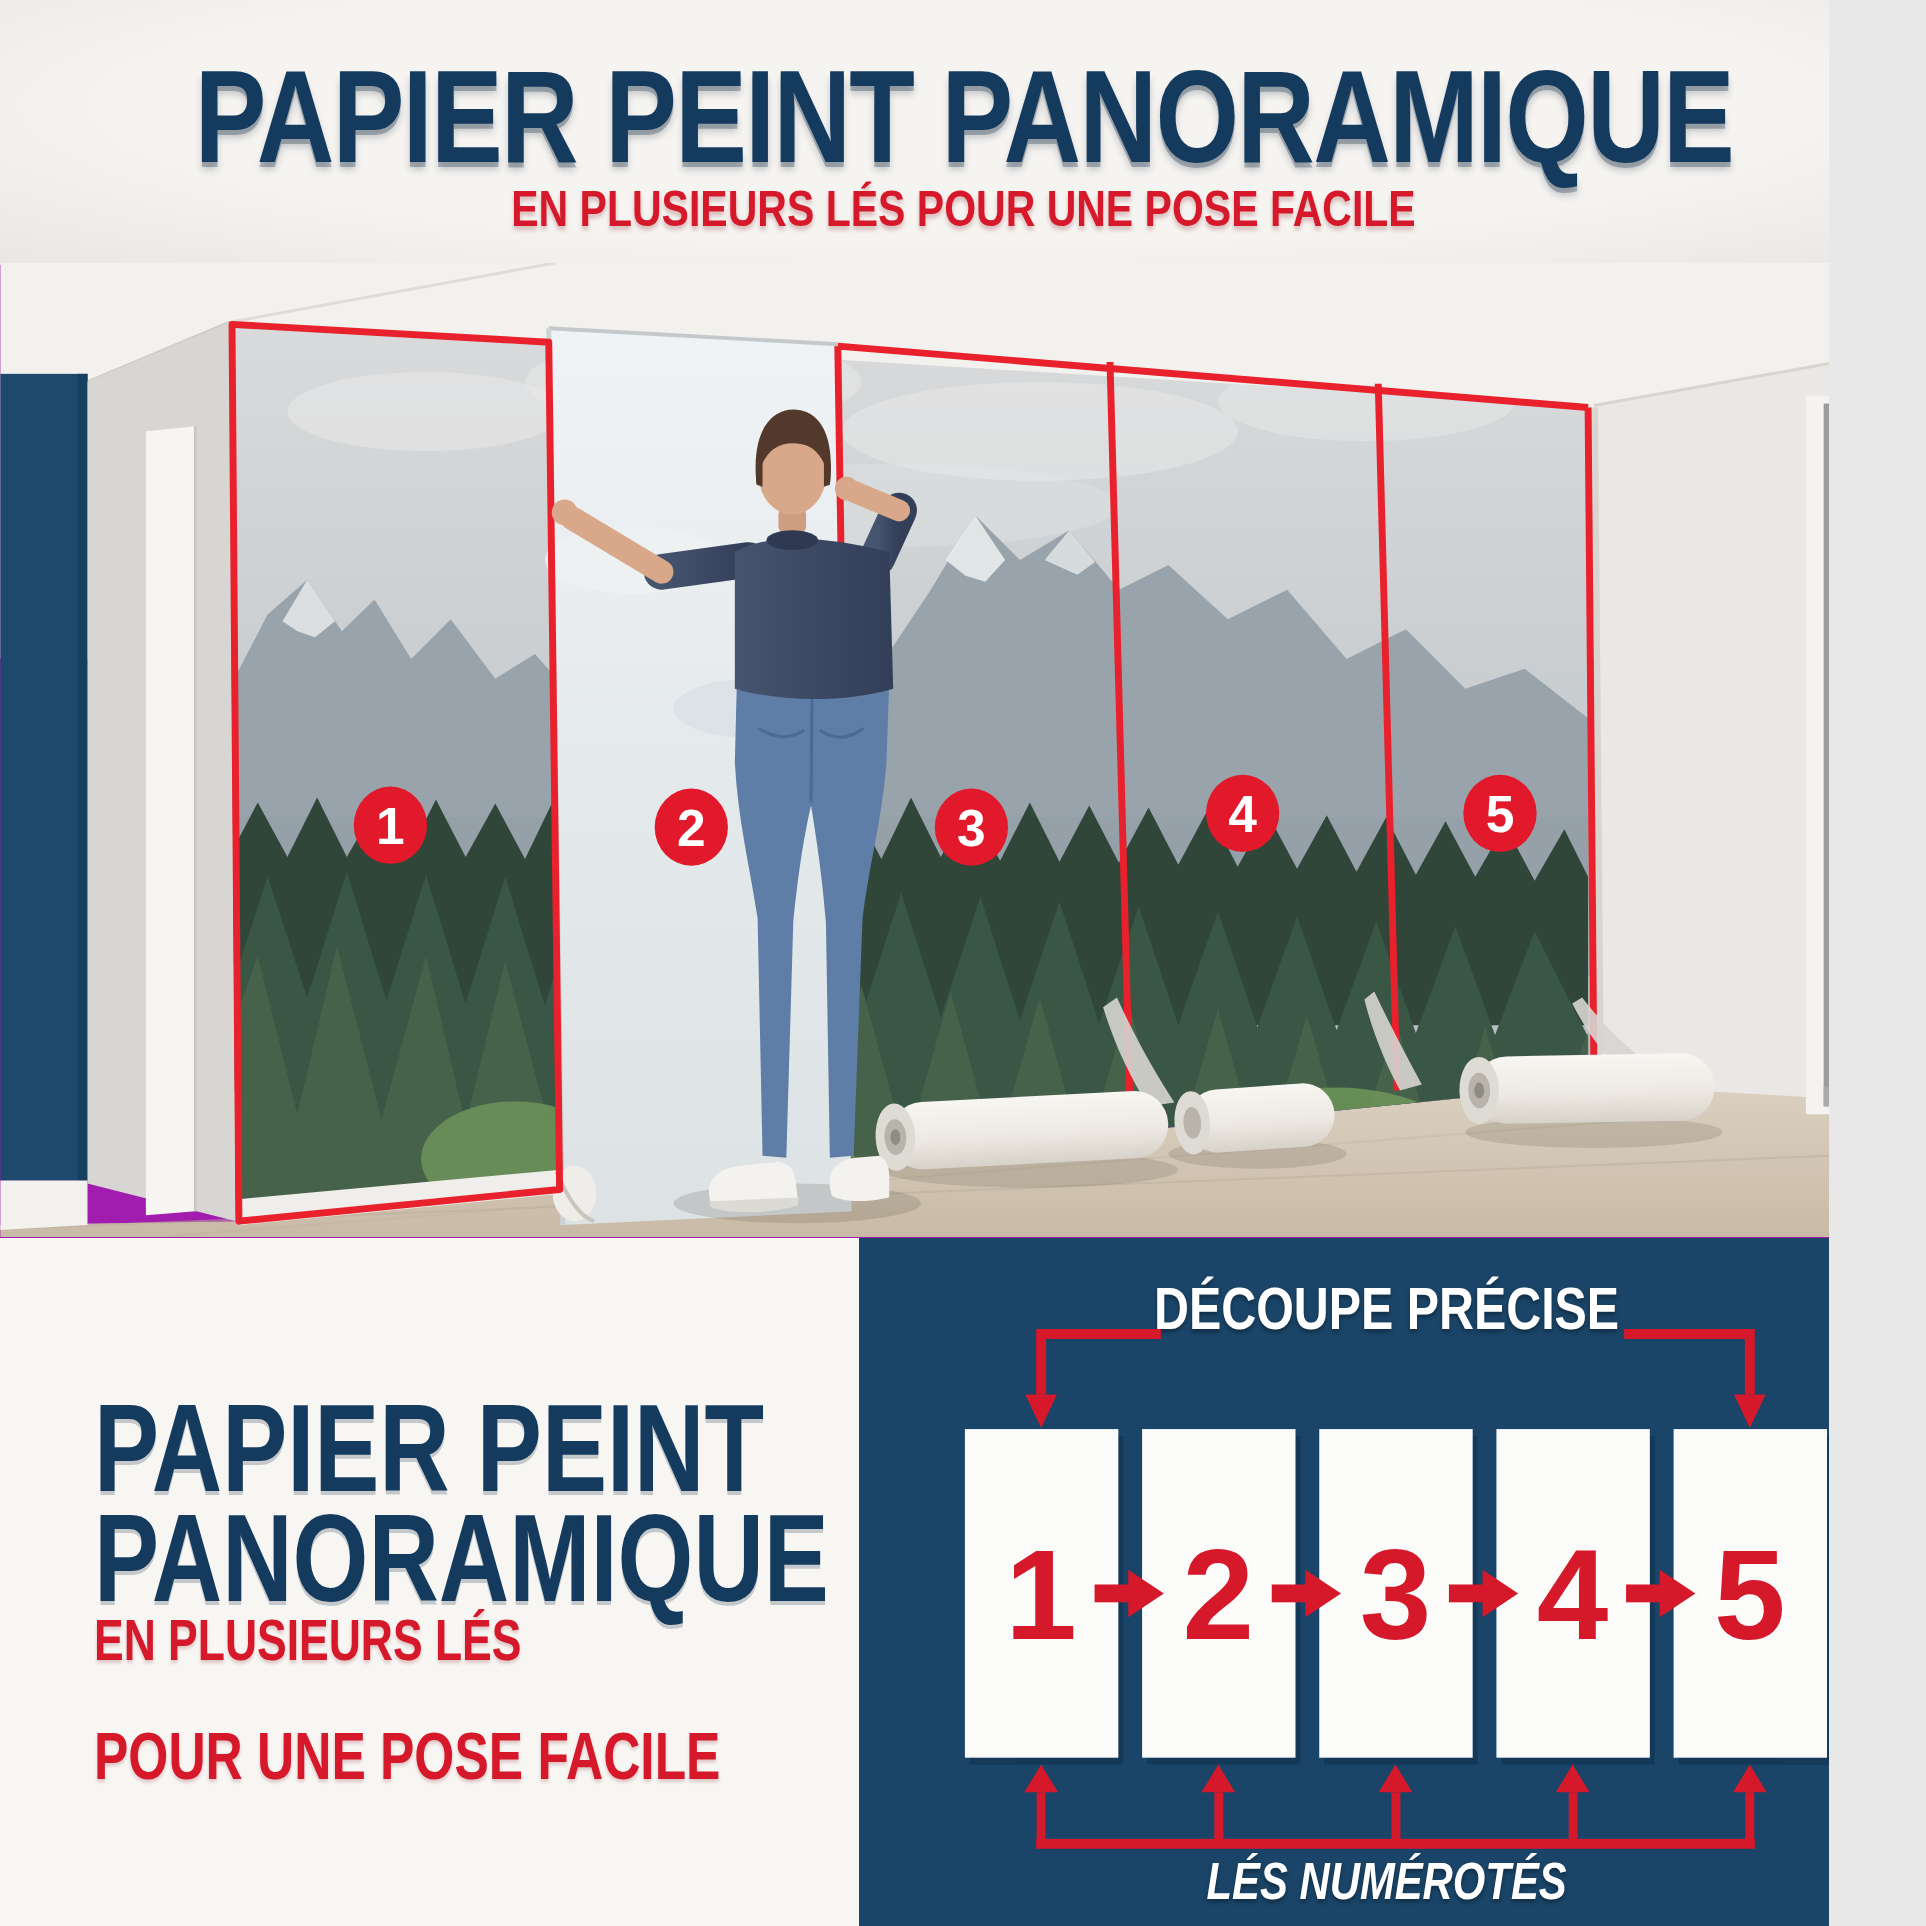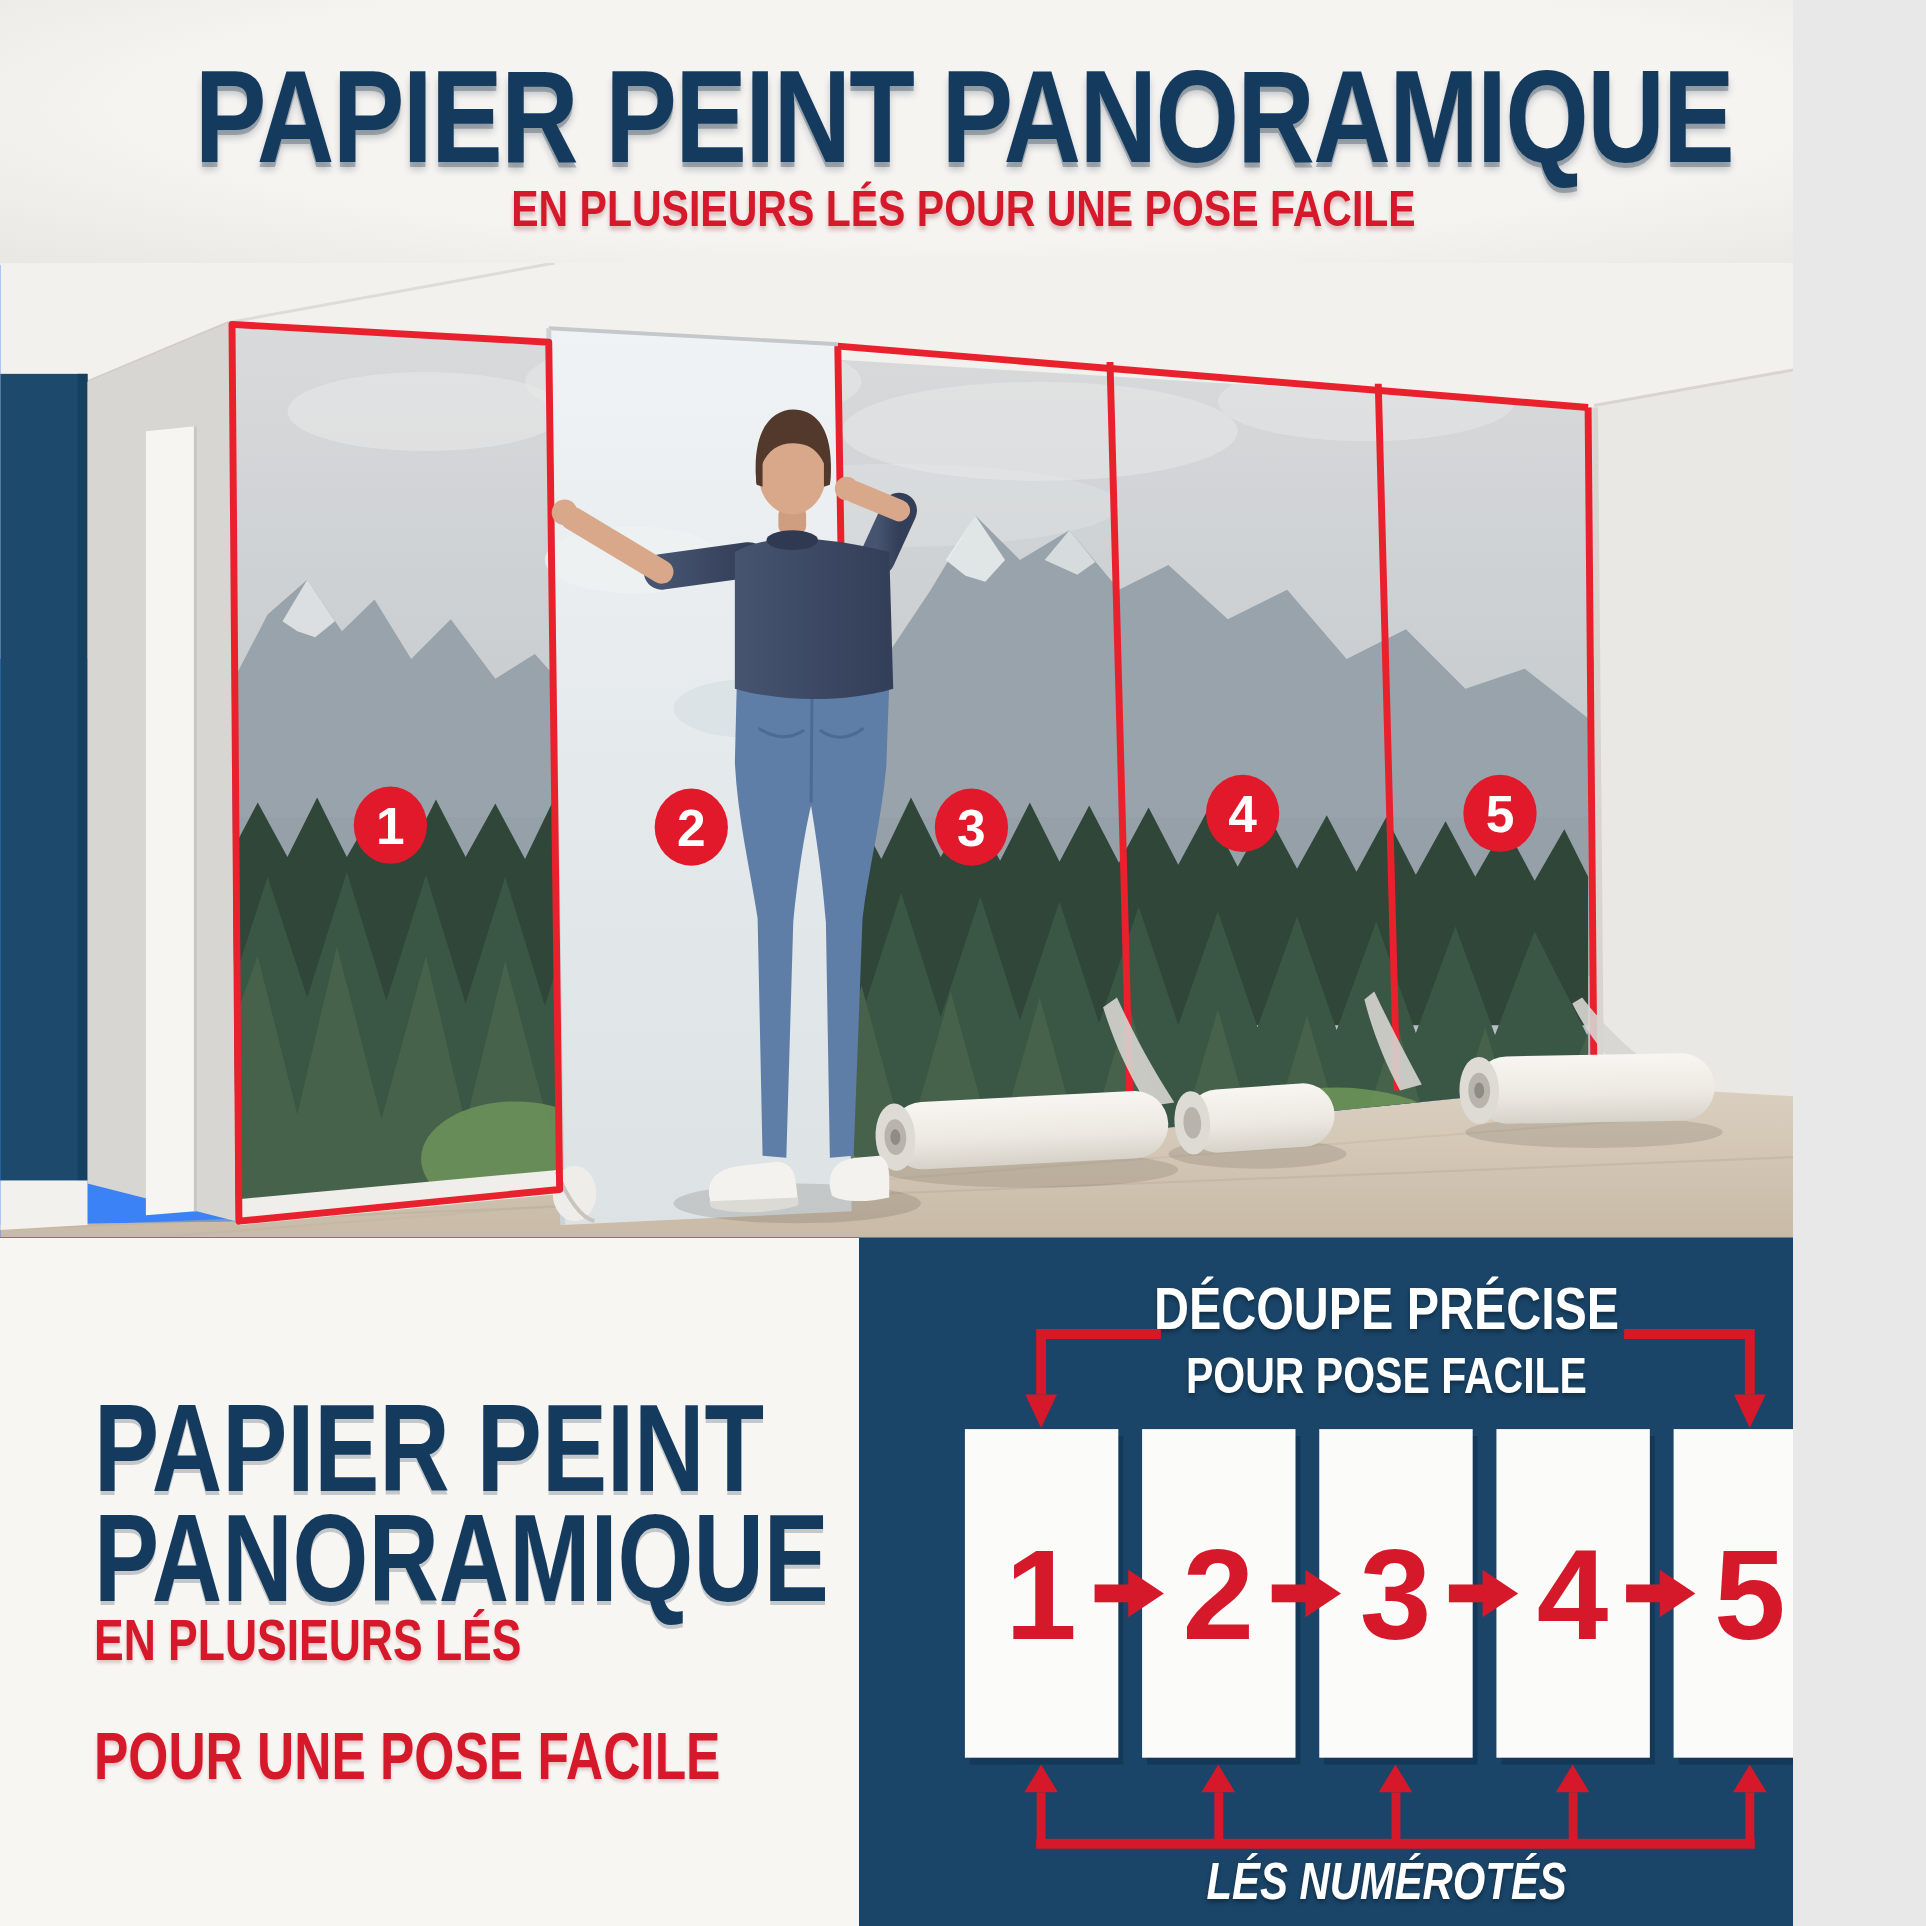--- a/index.html
+++ b/index.html
@@ -1,17 +1,17 @@
 <!DOCTYPE html>
 <html><head>
 <meta charset="utf-8">
 <style>
   html,body{margin:0;padding:0;background:#e8e8e8;}
   .canvas{position:relative;width:1793px;height:1927px;overflow:hidden;
-          font-family:"Liberation Sans","DejaVu Sans",sans-serif;background:#3b82f6;}
+          font-family:"Liberation Sans","DejaVu Sans",sans-serif;background:#a21caf;padding-left:36px;}
   .abs{position:absolute;}
   .cond{display:inline-block;transform:scaleX(.82);transform-origin:50% 0;white-space:nowrap;}
   .cond-l{display:inline-block;transform:scaleX(.78);transform-origin:0 0;white-space:nowrap;}
   
   .top-band{left:0;top:0;width:1927px;height:265px;
             background:radial-gradient(ellipse at 50% 40%, #f6f4f1 60%, #e9e7e3 100%);}
   .main-title{left:0;right:0;top:51px;text-align:center;font-size:131px;line-height:1;
               font-weight:700;color:#143a5e;letter-spacing:-2px;
               text-shadow:0 5px 0 rgba(13,36,58,.28),0 8px 8px rgba(13,36,58,.22);}
   .main-subtitle{left:0;right:0;top:184px;text-align:center;font-size:50px;line-height:1;
@@ -249,23 +249,20 @@
       </div>
       <div class="bl-line bl-red2" style="top:485px;">
         <span class="cond-l">POUR UNE POSE FACILE</span>
       </div>
     </div>
 
     <div class="navy-box">
       <div class="nb-text nb-h1">
         <span class="cond">DÉCOUPE PRÉCISE</span>
       </div>
-      <div class="nb-text nb-h2">
-        <span class="cond">POUR POSE FACILE</span>
-      </div>
       <div class="nb-text nb-cap">
         <span class="cond">LÉS NUMÉROTÉS</span>
       </div>
 
       <svg style="position:absolute;left:0;top:0;" viewBox="0 0 1078 696" width="1067" height="689">
 
         <g fill="#10304c" opacity=".55">
           <rect x="112" y="200" width="155" height="332"></rect>
             <rect x="291" y="200" width="155" height="332"></rect>
           <rect x="470" y="200" width="155" height="332"></rect>

